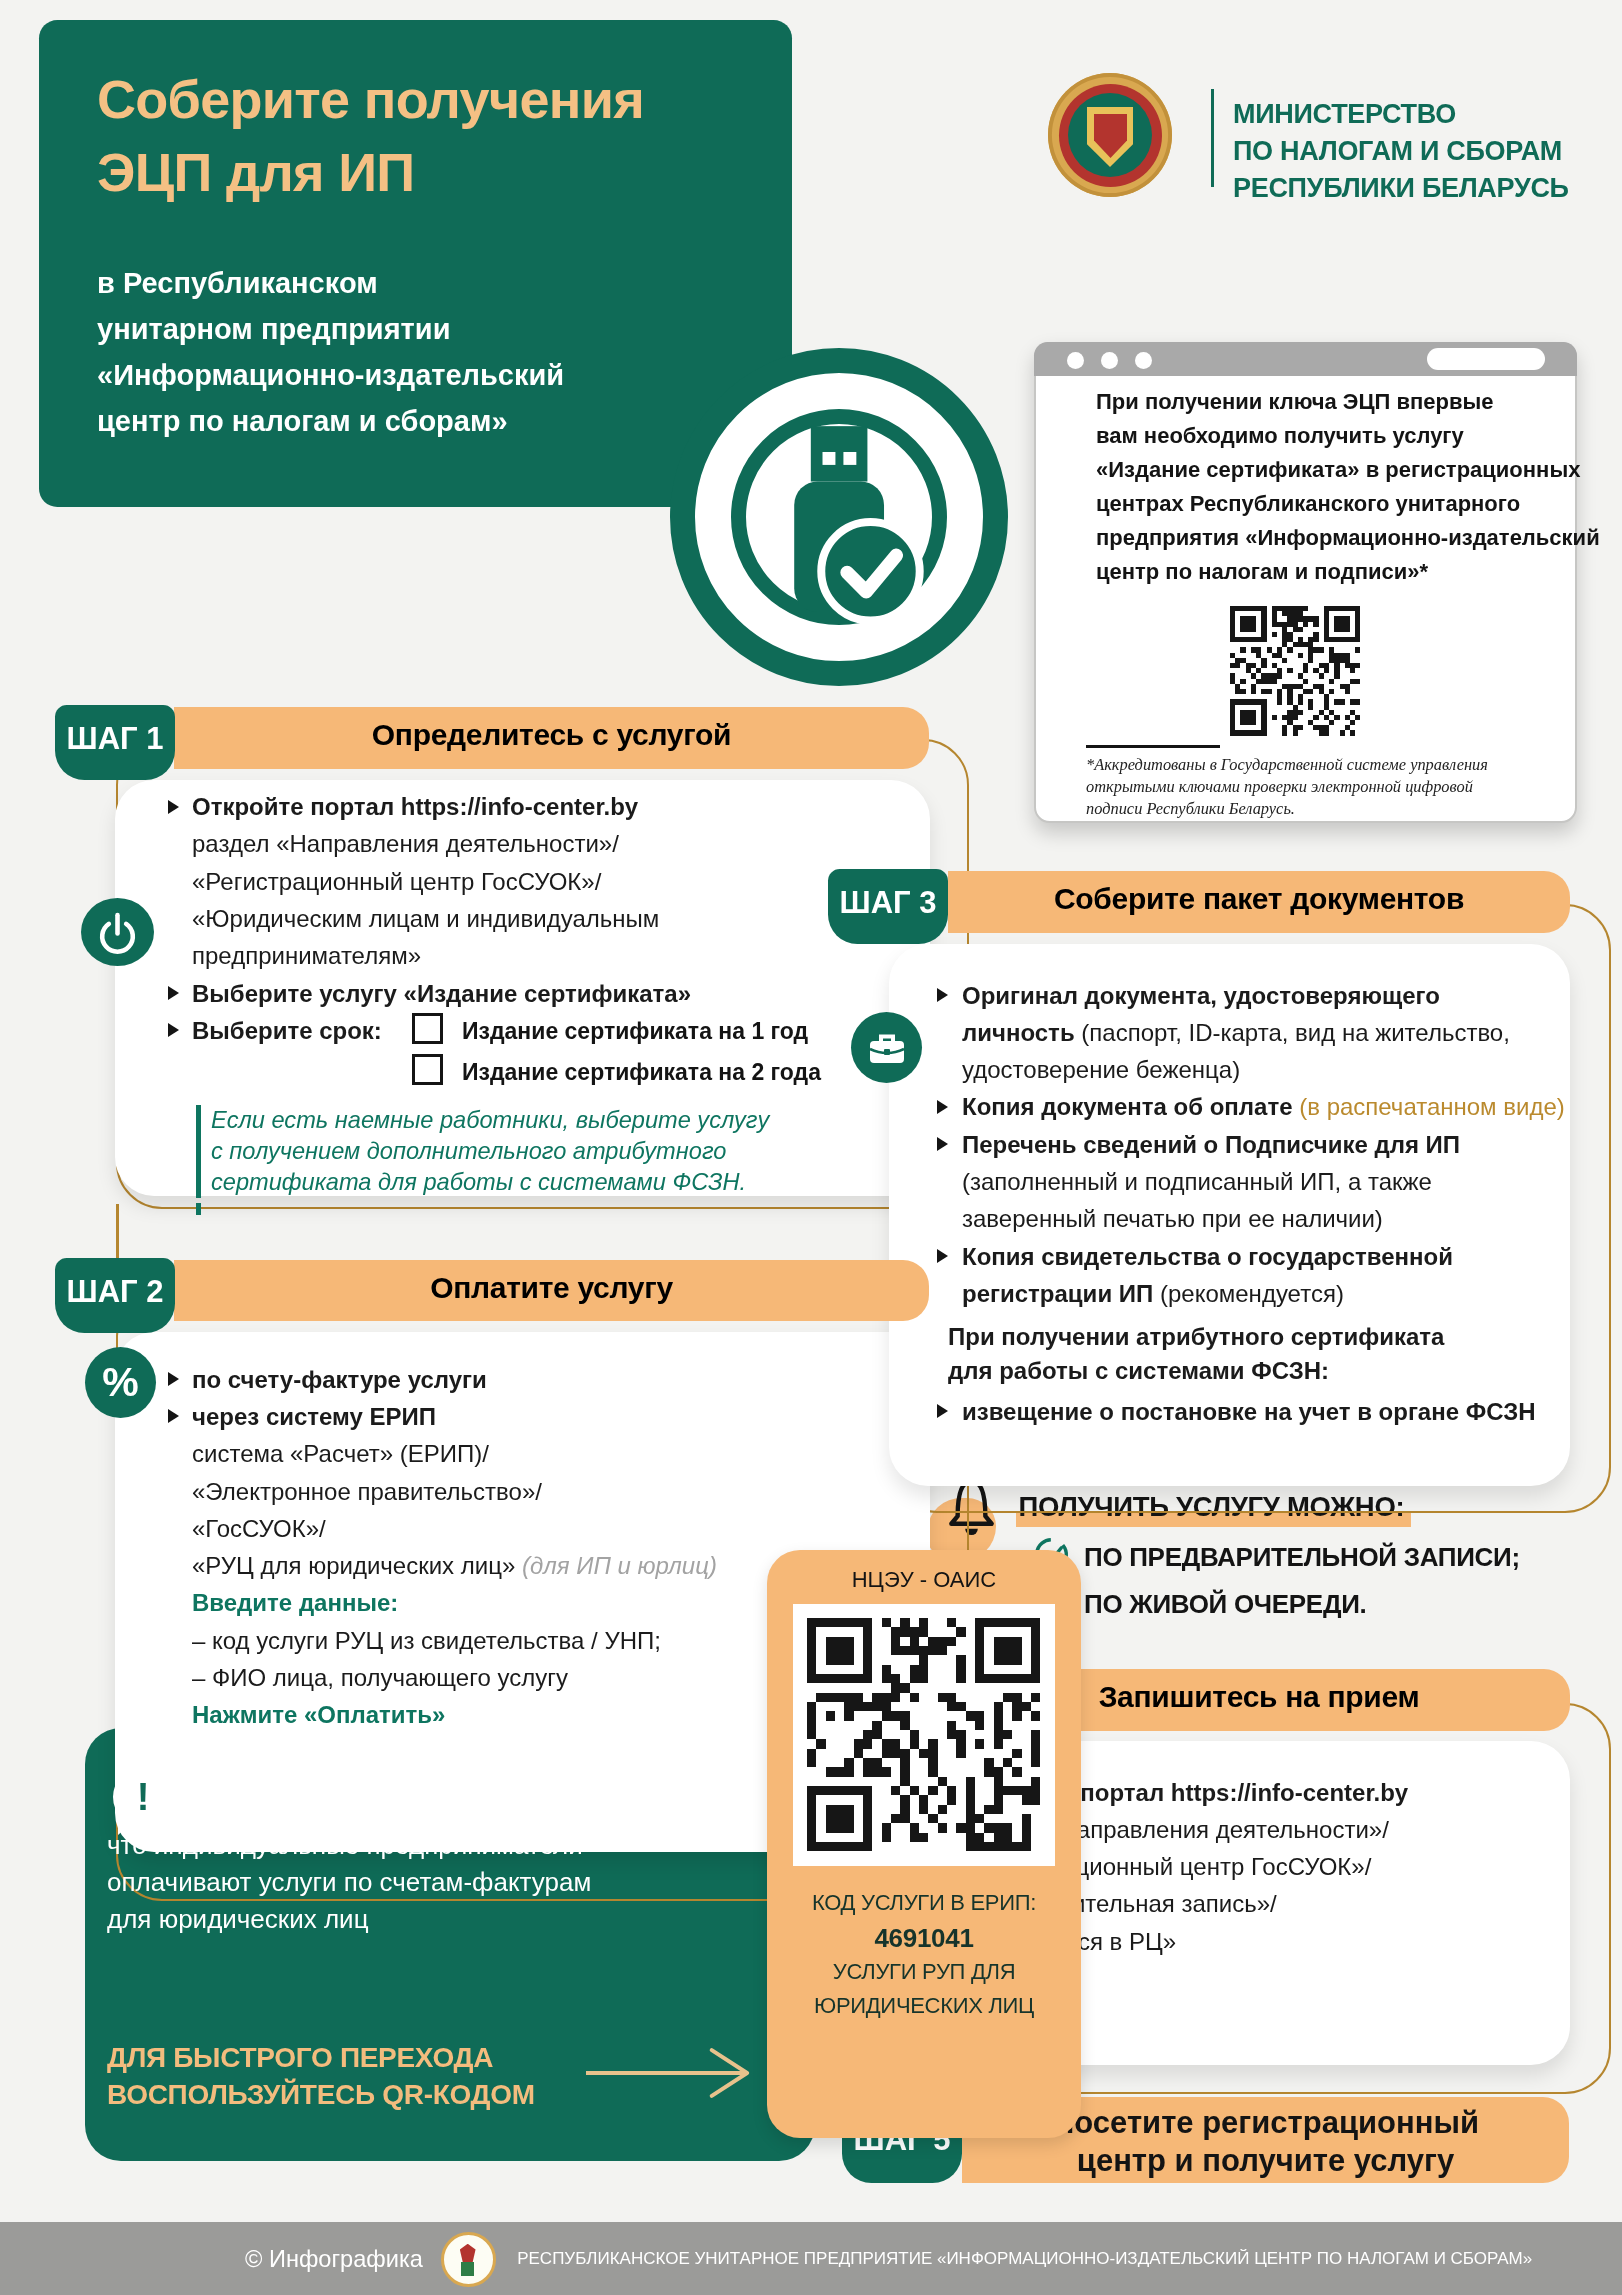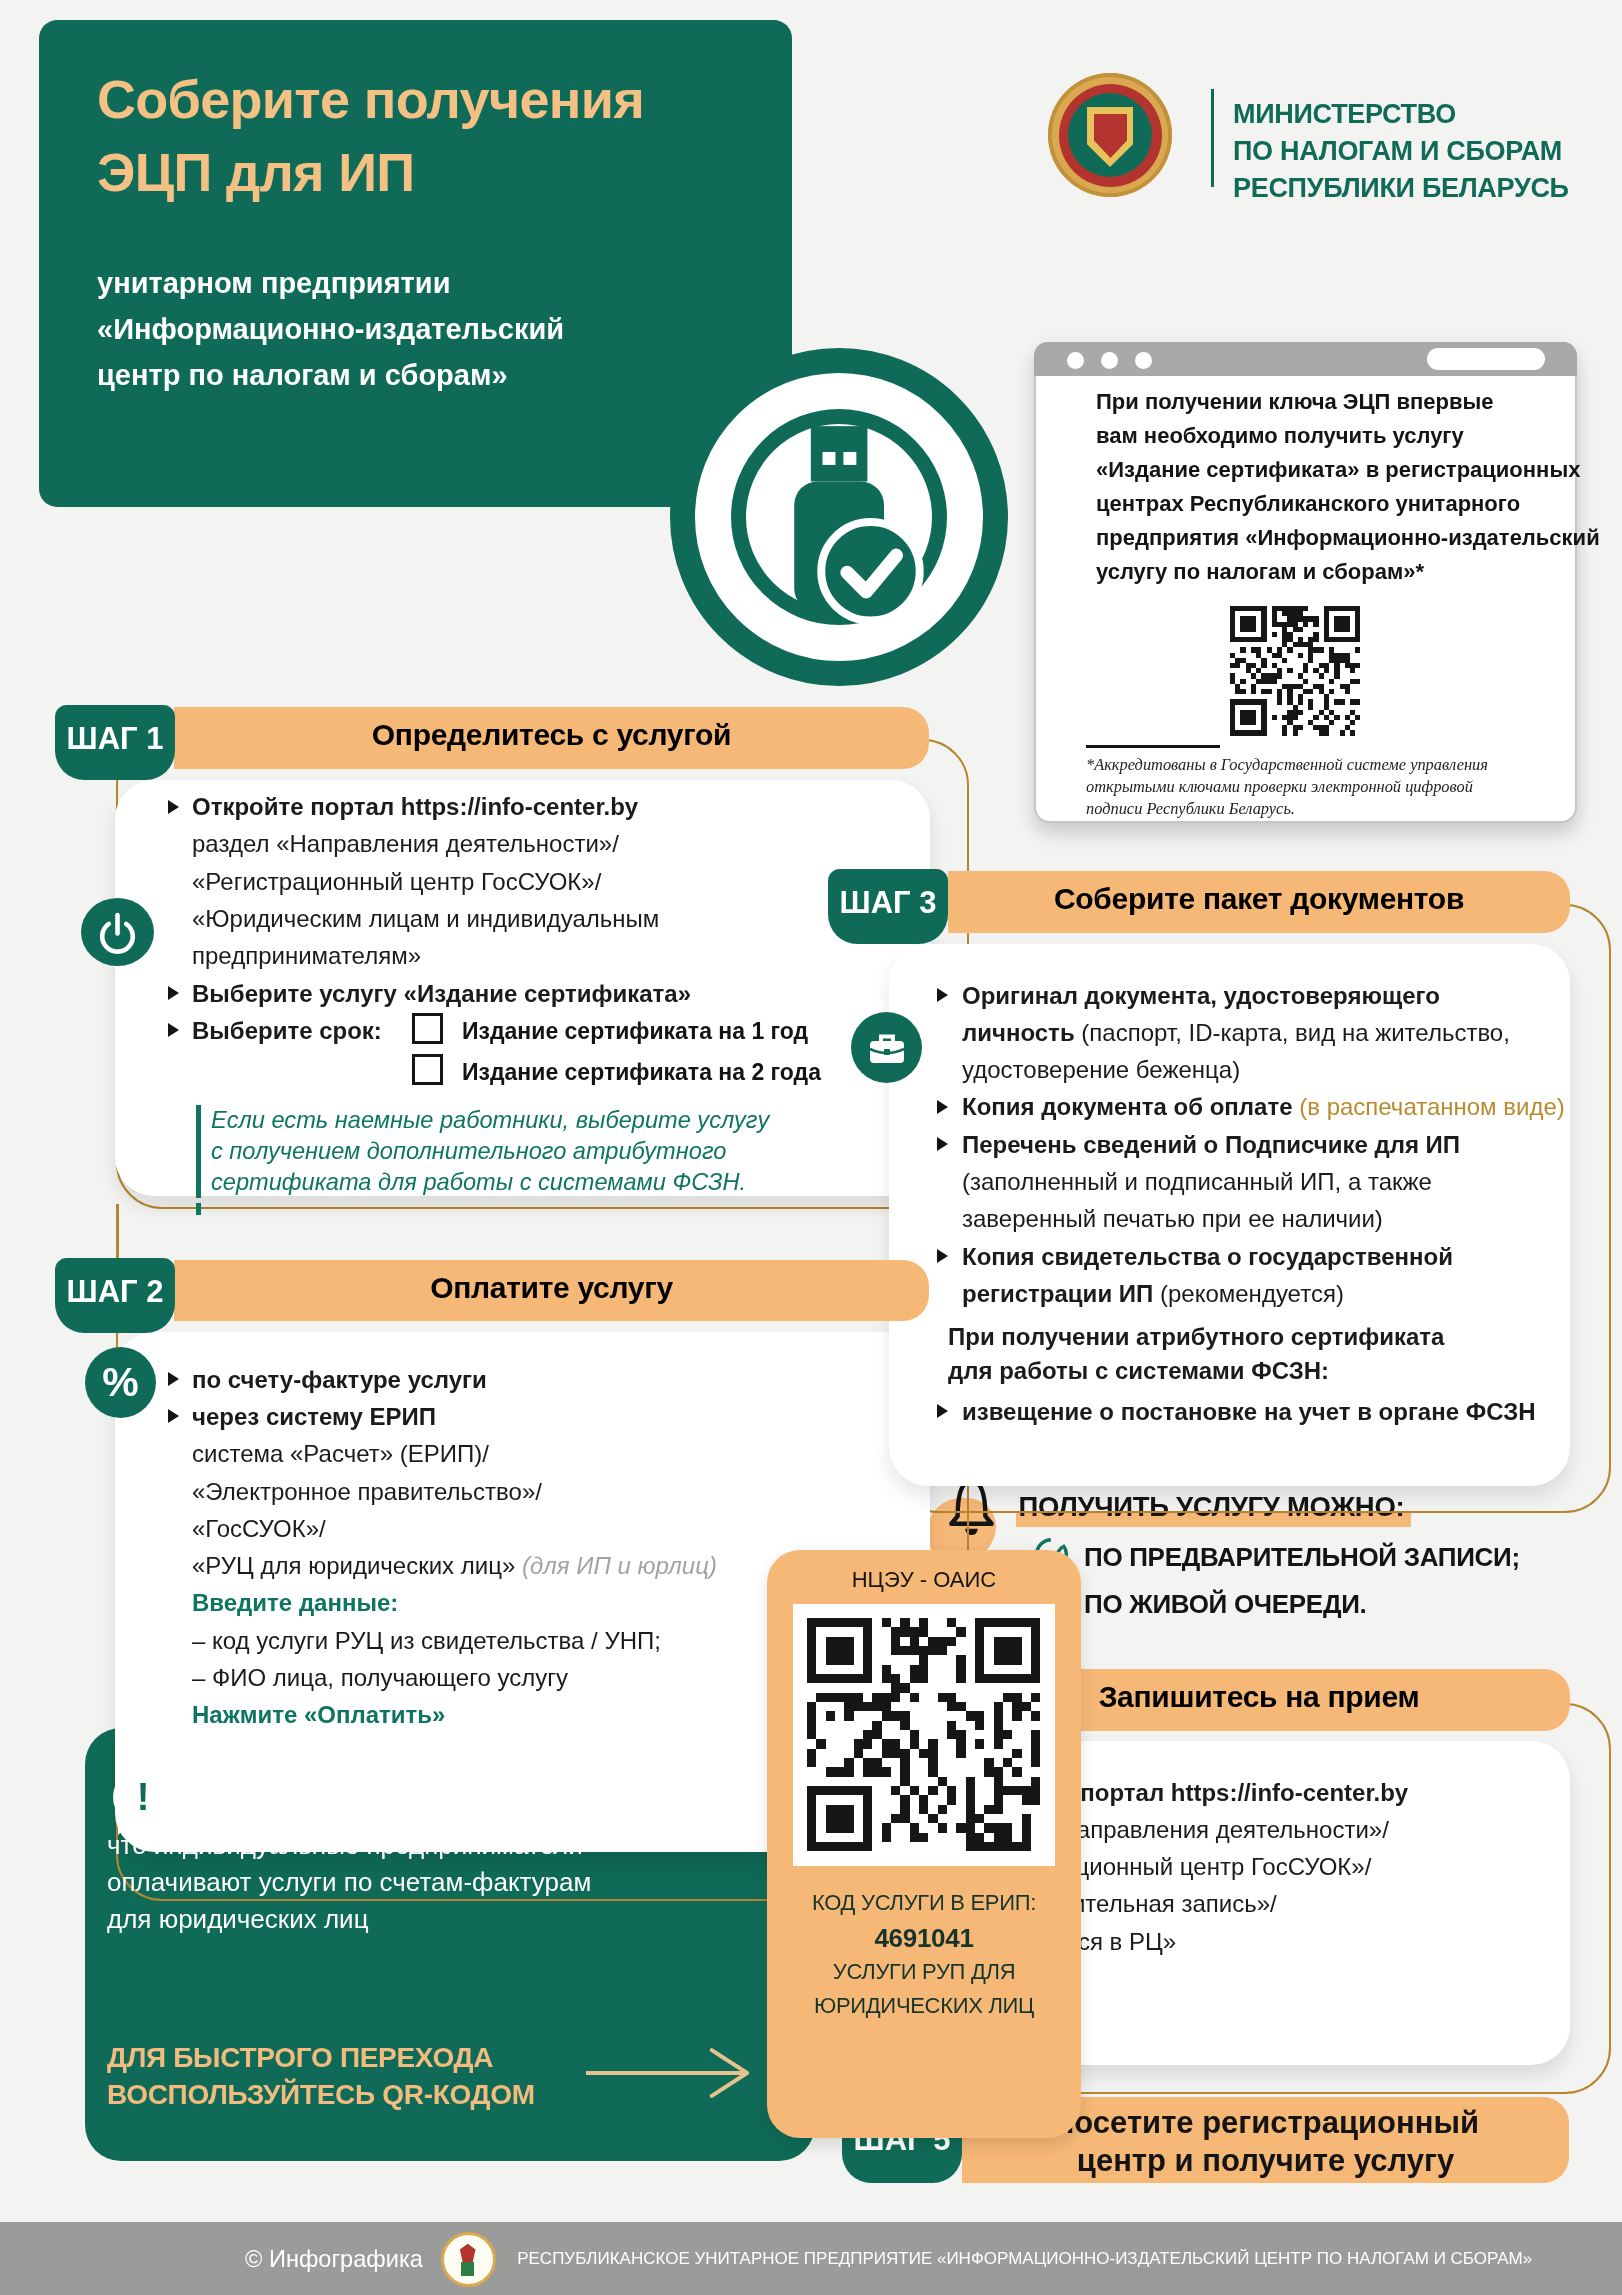--- a/index.html
+++ b/index.html
@@ -99,20 +99,21 @@
 <body>
 
 <div id="page">
 
   <div class="abs green-block"></div>
   <div class="abs main-title">
     <div class="nw">Соберите получения</div>
     <div class="nw">ЭЦП для ИП</div>
   </div>
   <div class="abs sub-title">
+    <div class="nw">в Республиканском</div>
     <div class="nw">унитарном предприятии</div>
     <div class="nw">«Информационно-издательский</div>
     <div class="nw">центр по налогам и сборам»</div>
   </div>
 
   <div class="abs emb">
     <div class="r1"></div>
       <div class="r2"></div>
       <div class="shield"></div>
       <div class="shield-in"></div>
@@ -129,21 +130,21 @@
   <div class="abs win-dot" style="left:1067px;"></div>
   <div class="abs win-dot" style="left:1101px;"></div>
   <div class="abs win-dot" style="left:1135px;"></div>
   <div class="abs win-pill"></div>
   <div class="abs win-text">
     <div class="nw">При получении ключа ЭЦП впервые</div>
     <div class="nw">вам необходимо получить услугу</div>
     <div class="nw">«Издание сертификата» в регистрационных</div>
     <div class="nw">центрах Республиканского унитарного</div>
     <div class="nw">предприятия «Информационно-издательский</div>
-    <div class="nw">услугу по налогам и сборам»*</div>
+    <div class="nw">центр по налогам и подписи»*</div>
   </div>
   <div class="abs qr-box1">
       <div class="qr"><svg viewBox="0 0 25 25" width="100%" height="100%" preserveAspectRatio="none" shape-rendering="crispEdges" fill="#161616">
           <rect x="0" y="0" width="7" height="7"></rect>
           <rect x="1" y="1" width="5" height="5" fill="#fff"></rect>
           <rect x="2" y="2" width="3" height="3"></rect>
           <rect x="18" y="0" width="7" height="7"></rect>
           <rect x="19" y="1" width="5" height="5" fill="#fff"></rect>
           <rect x="20" y="2" width="3" height="3"></rect>
           <rect x="0" y="18" width="7" height="7"></rect>

